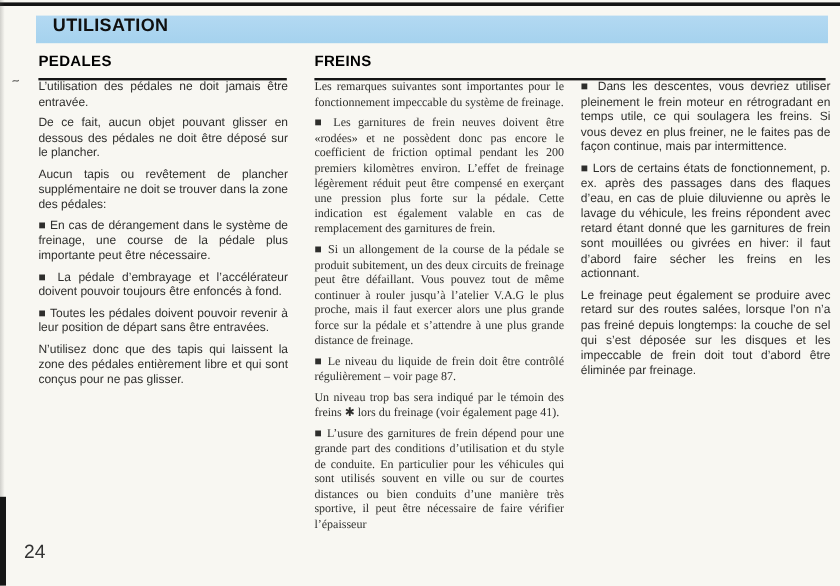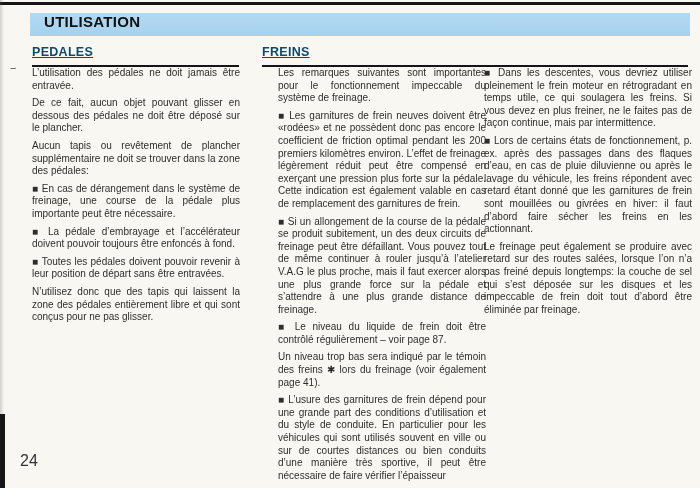--- a/index.html
+++ b/index.html
@@ -17,28 +17,28 @@
   .margin-mark{position:absolute;left:10px;top:62px;font-size:11px;color:#4a4a48;
     transform:rotate(-8deg);}
   
   .header-bar{position:absolute;left:30px;top:13px;width:660px;height:23px;
     background:linear-gradient(to bottom,#b3d9f2,#a5d2ee);
     display:flex;align-items:flex-start;}
   .header-title{font-size:15px;font-weight:bold;color:#101010;padding-left:14px;
     letter-spacing:.3px;}
   
   .sec-head{position:absolute;top:42px;border-bottom:2px solid #151515;padding-bottom:5px;}
-  .sec-head .label{font-size:12.5px;font-weight:bold;color:#0c4a6e;letter-spacing:.3px;text-decoration:underline;}
+  .sec-head .label{font-size:12.5px;font-weight:bold;color:#000000;letter-spacing:.3px;}
   #head-pedales{left:32px;width:207px;}
   #head-freins{left:262px;width:426px;}
   
   .col{position:absolute;top:67px;width:208px;font-size:10px;line-height:12.6px;
     color:#2e2e2c;text-align:justify;}
   #col-1{left:32px;}
-  #col-2{left:278px;}
+  #col-2{left:262px;font-family:Liberation Serif, serif;}
   #col-3{left:484px;}
   .col p{margin:0 0 5px 0;}
   
   .page-number{position:absolute;left:20px;top:452px;font-size:16px;color:#333;}
 </style>
 </head>
 <body>
 
 <div class="top-rule"></div>
 <div class="left-scan-shade"></div>

